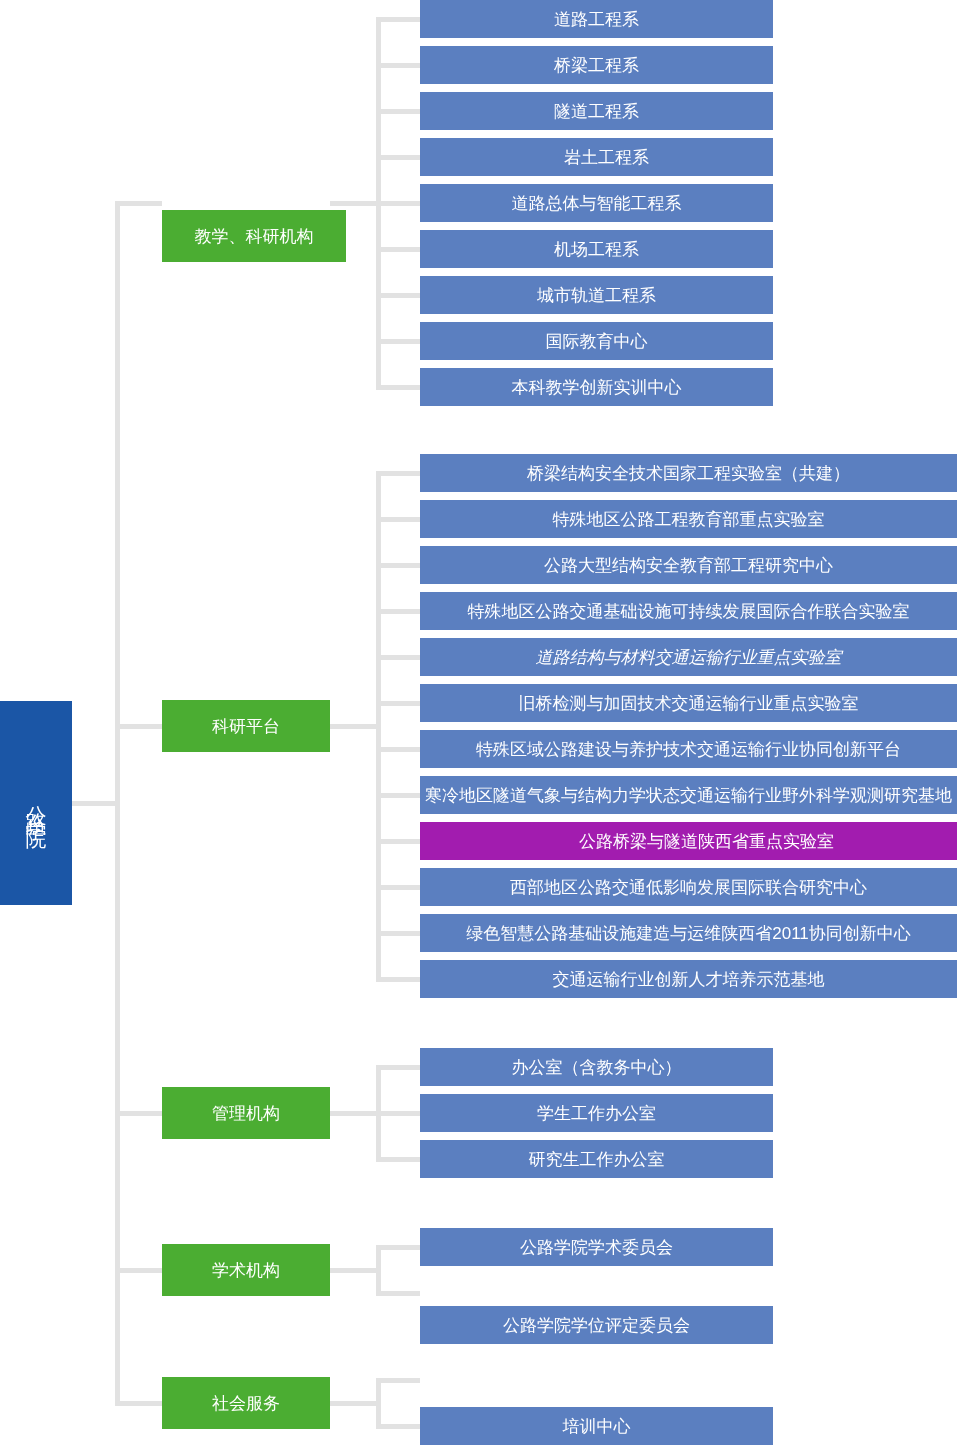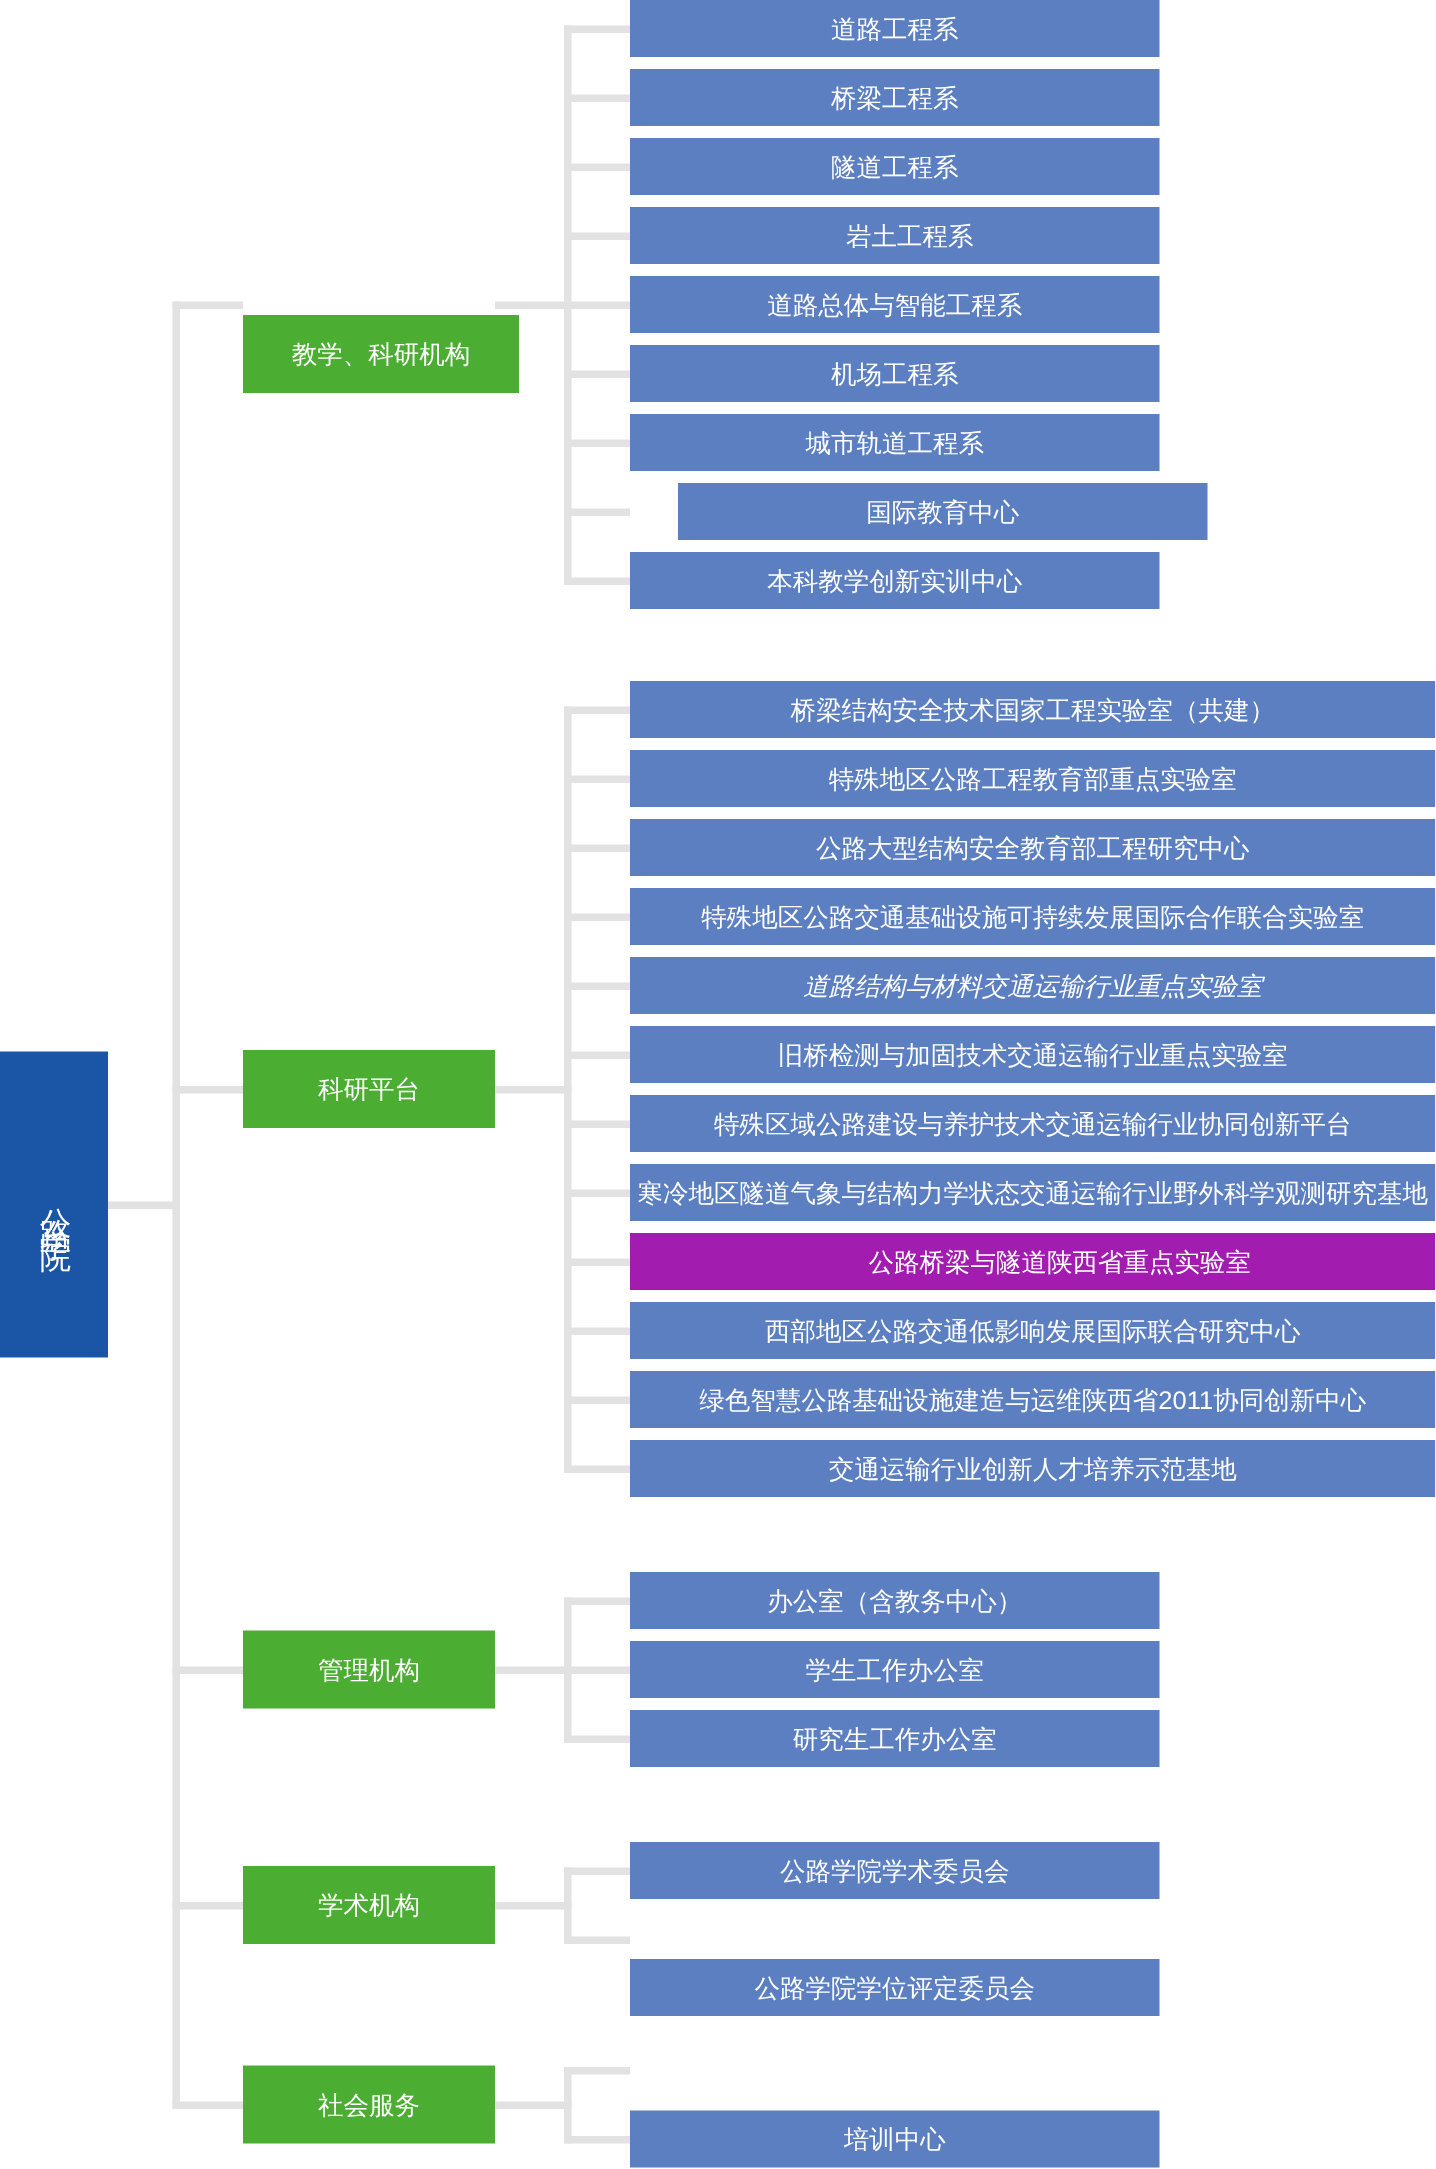--- a/index.html
+++ b/index.html
@@ -61,21 +61,21 @@
     </div>
     <div class="connector" style="left: 376px; top: 247px; width: 44px; height: 5px; background: rgb(226, 226, 226);"></div>
     <div class="node item-node" style="left: 420px; top: 230px; width: 353px; height: 38px; background: rgb(91, 127, 192);">
       <div>机场工程系</div>
     </div>
     <div class="connector" style="left: 376px; top: 293px; width: 44px; height: 5px; background: rgb(226, 226, 226);"></div>
     <div class="node item-node" style="left: 420px; top: 276px; width: 353px; height: 38px; background: rgb(91, 127, 192);">
       <div>城市轨道工程系</div>
     </div>
     <div class="connector" style="left: 376px; top: 339px; width: 44px; height: 5px; background: rgb(226, 226, 226);"></div>
-    <div class="node item-node" style="left: 420px; top: 322px; width: 353px; height: 38px; background: rgb(91, 127, 192); margin-left: 32px;">
+    <div class="node item-node" style="left: 420px; top: 322px; width: 353px; height: 38px; background: rgb(91, 127, 192);">
       <div>国际教育中心</div>
     </div>
     <div class="connector" style="left: 376px; top: 385px; width: 44px; height: 5px; background: rgb(226, 226, 226);"></div>
     <div class="node item-node" style="left: 420px; top: 368px; width: 353px; height: 38px; background: rgb(91, 127, 192);">
       <div>本科教学创新实训中心</div>
     </div>
     <div class="connector" style="left: 376px; top: 17px; width: 5px; height: 373px; background: rgb(226, 226, 226);"></div>
     <div class="connector" style="left: 115px; top: 724px; width: 47px; height: 5px; background: rgb(226, 226, 226);"></div>
     <div class="node category-node" style="left: 162px; top: 700px; width: 168px; height: 52px; background: rgb(75, 173, 50);">
       <div>科研平台</div>

